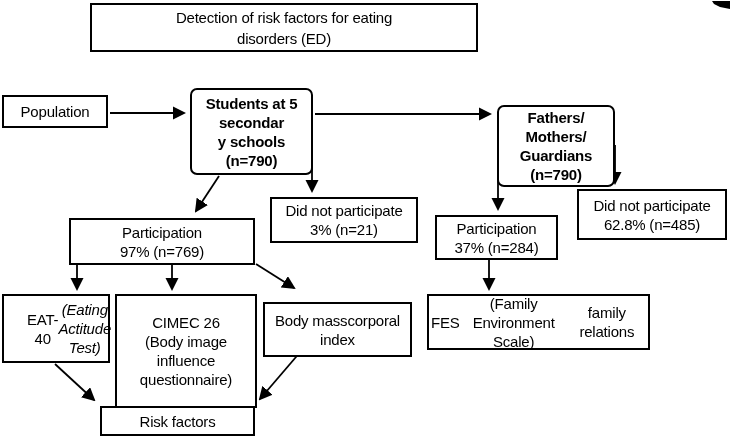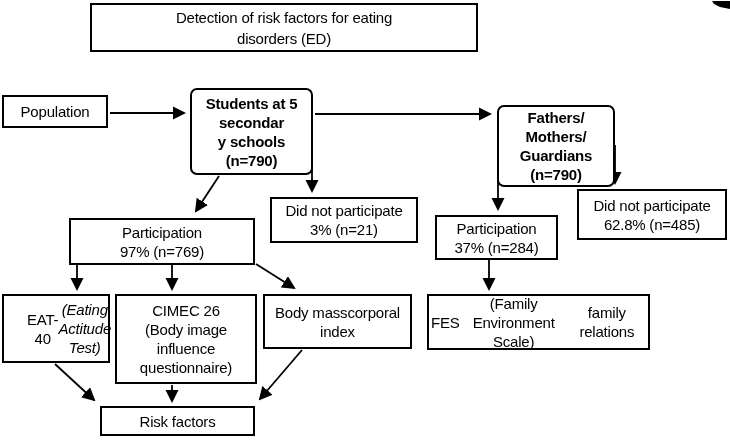--- a/index.html
+++ b/index.html
@@ -86,26 +86,26 @@
   <div class="node" style="left:435px;top:215px;width:123px;height:45px;"><span>Participation
 37% (n=284)</span></div>
 
   <div class="node" style="left:577px;top:189px;width:150px;height:51px;"><span>Did not participate
 62.8% (n=485)</span></div>
 
   <div class="node" style="left:2px;top:294px;width:108px;height:69px;padding-left:28px;"><span>EAT-40
 </span><span style="font-style: italic;">(Eating
 Actitude Test)</span></div>
 
-  <div class="node" style="left:115px;top:294px;width:142px;height:90px;justify-content:center;"><span>CIMEC 26
+  <div class="node" style="left:115px;top:294px;width:142px;height:114px;justify-content:center;"><span>CIMEC 26
 (Body image
 influence
 questionnaire)</span></div>
 
-  <div class="node" style="left:263px;top:294px;width:149px;height:55px;"><span>Body masscorporal
+  <div class="node" style="left:263px;top:302px;width:149px;height:55px;"><span>Body masscorporal
 index</span></div>
 
   <div class="node" style="left:427px;top:294px;width:223px;height:56px;"><span>FES </span><span style="">(Family Environment
 Scale)</span><span> family relations</span></div>
 
   <div class="node" style="left:100px;top:406px;width:155px;height:30px;"><span>Risk factors</span></div>
 
 </div>
 
 </body></html>

